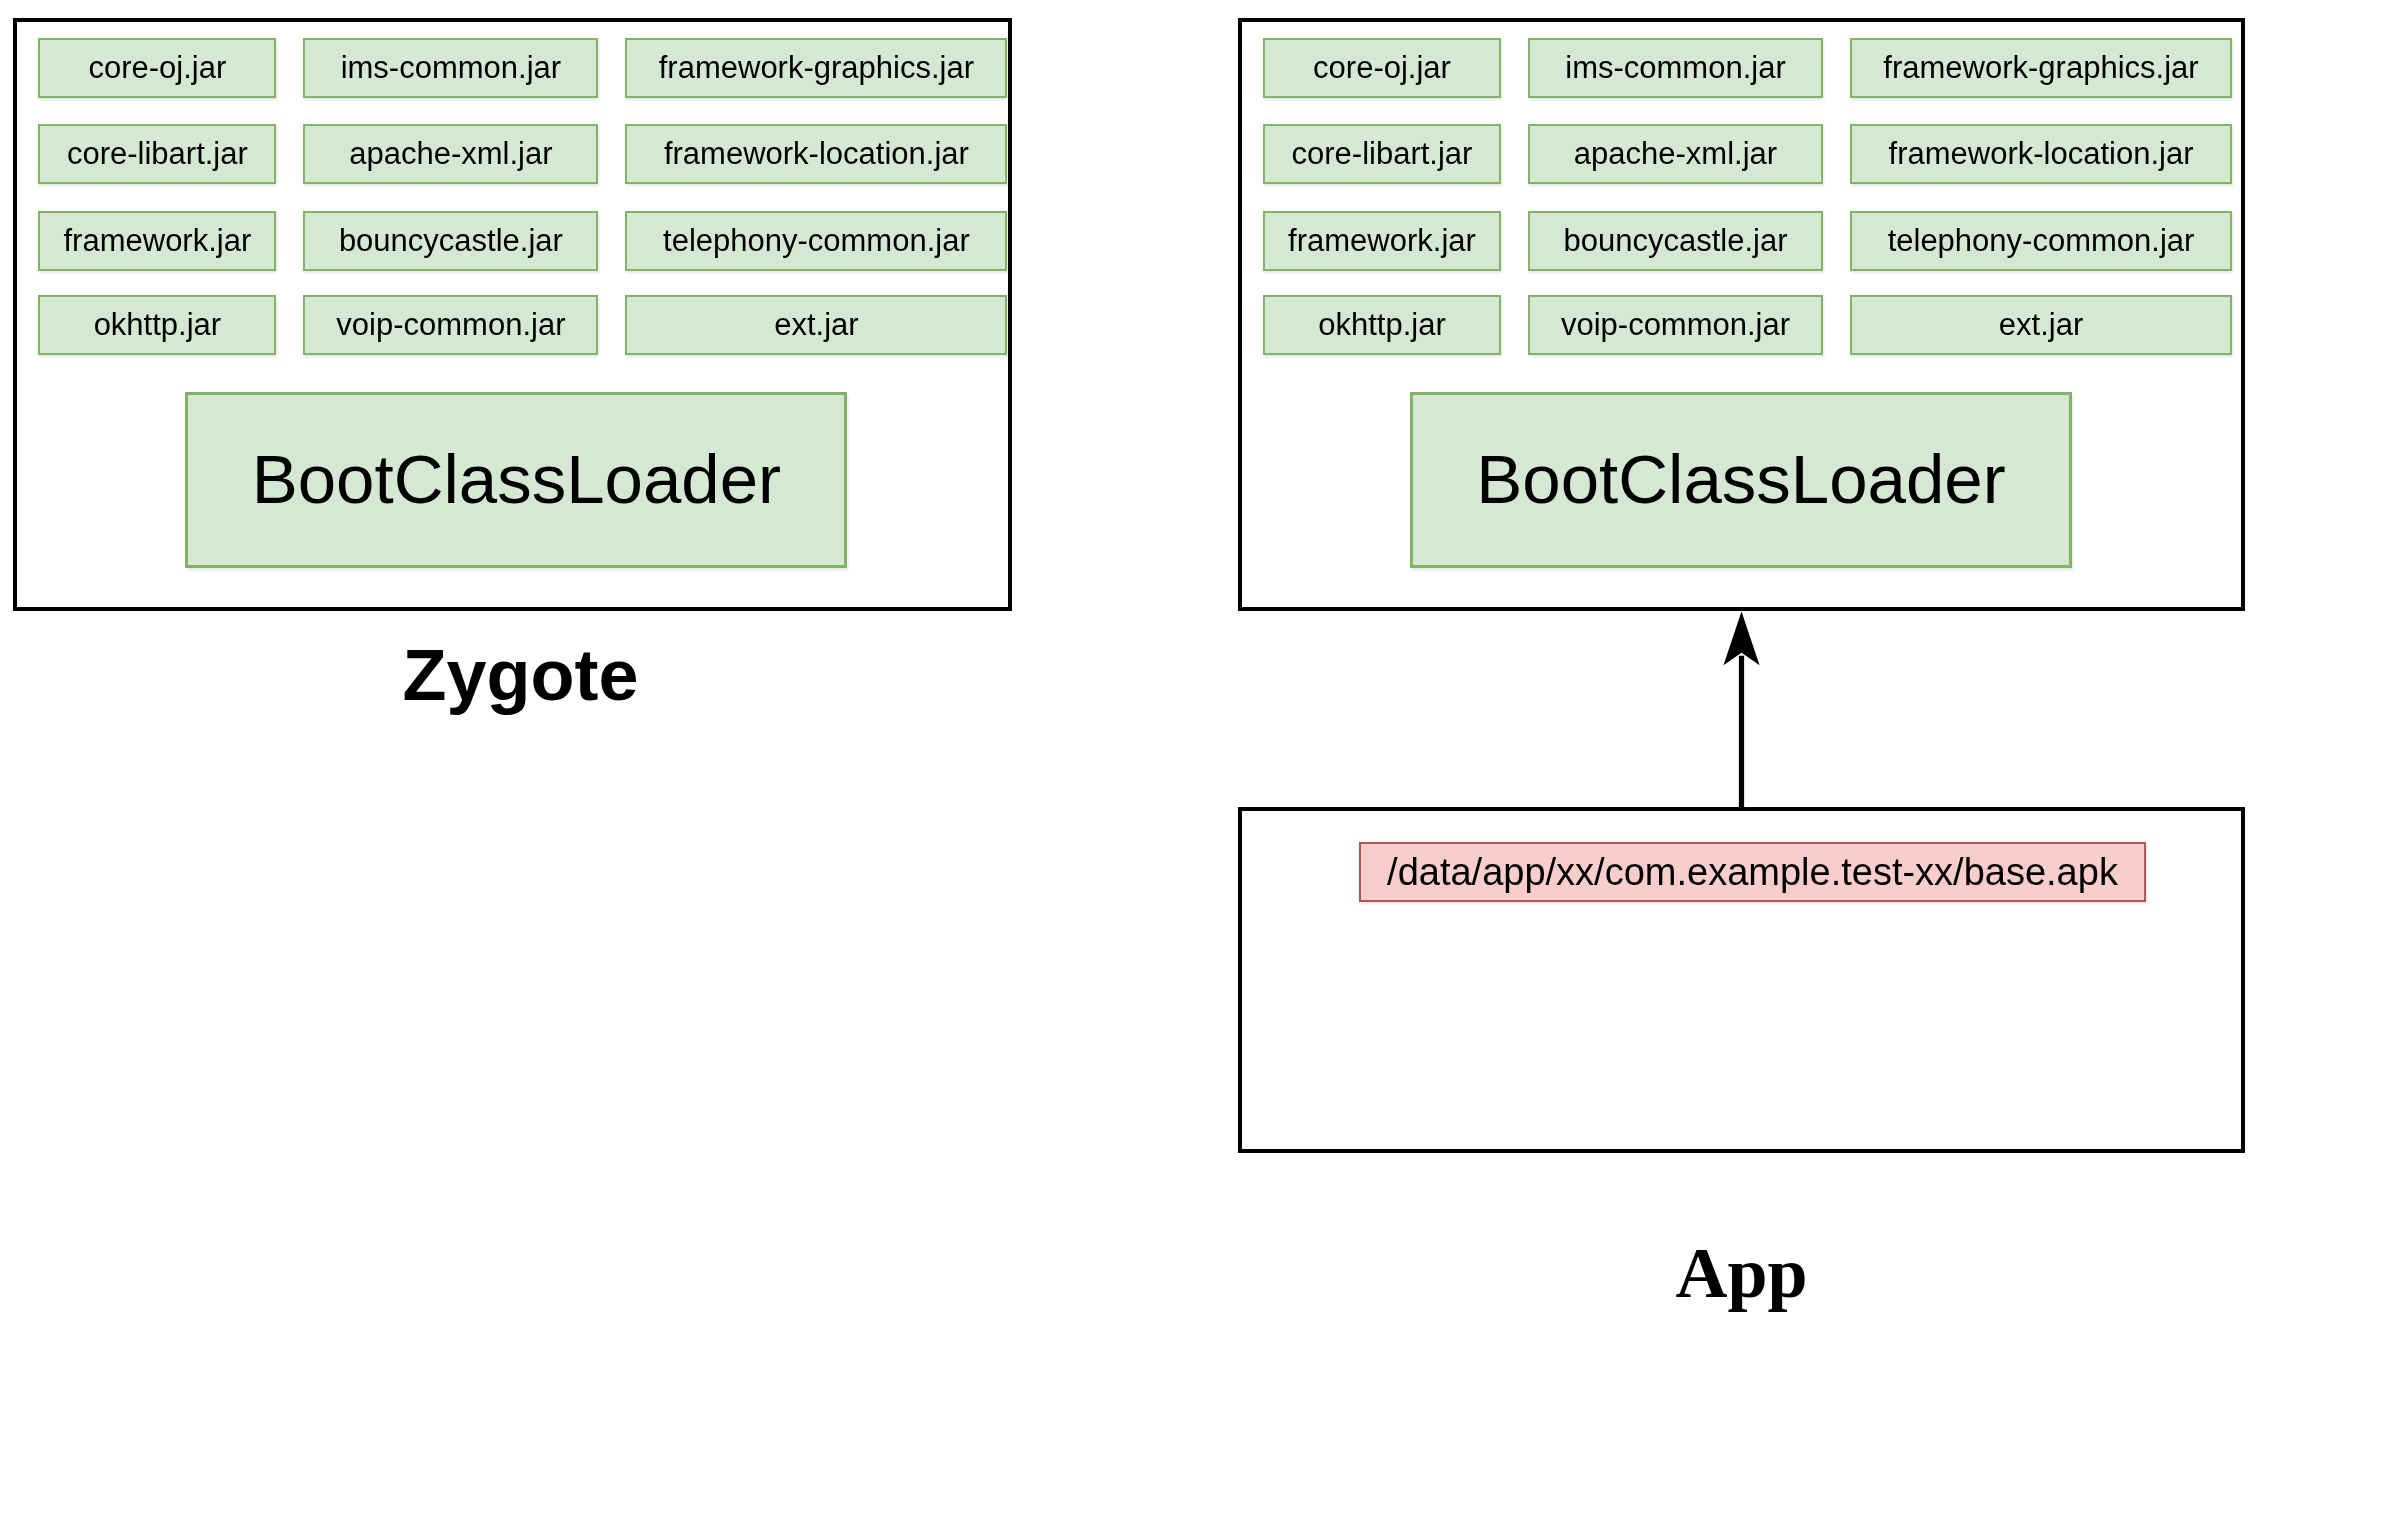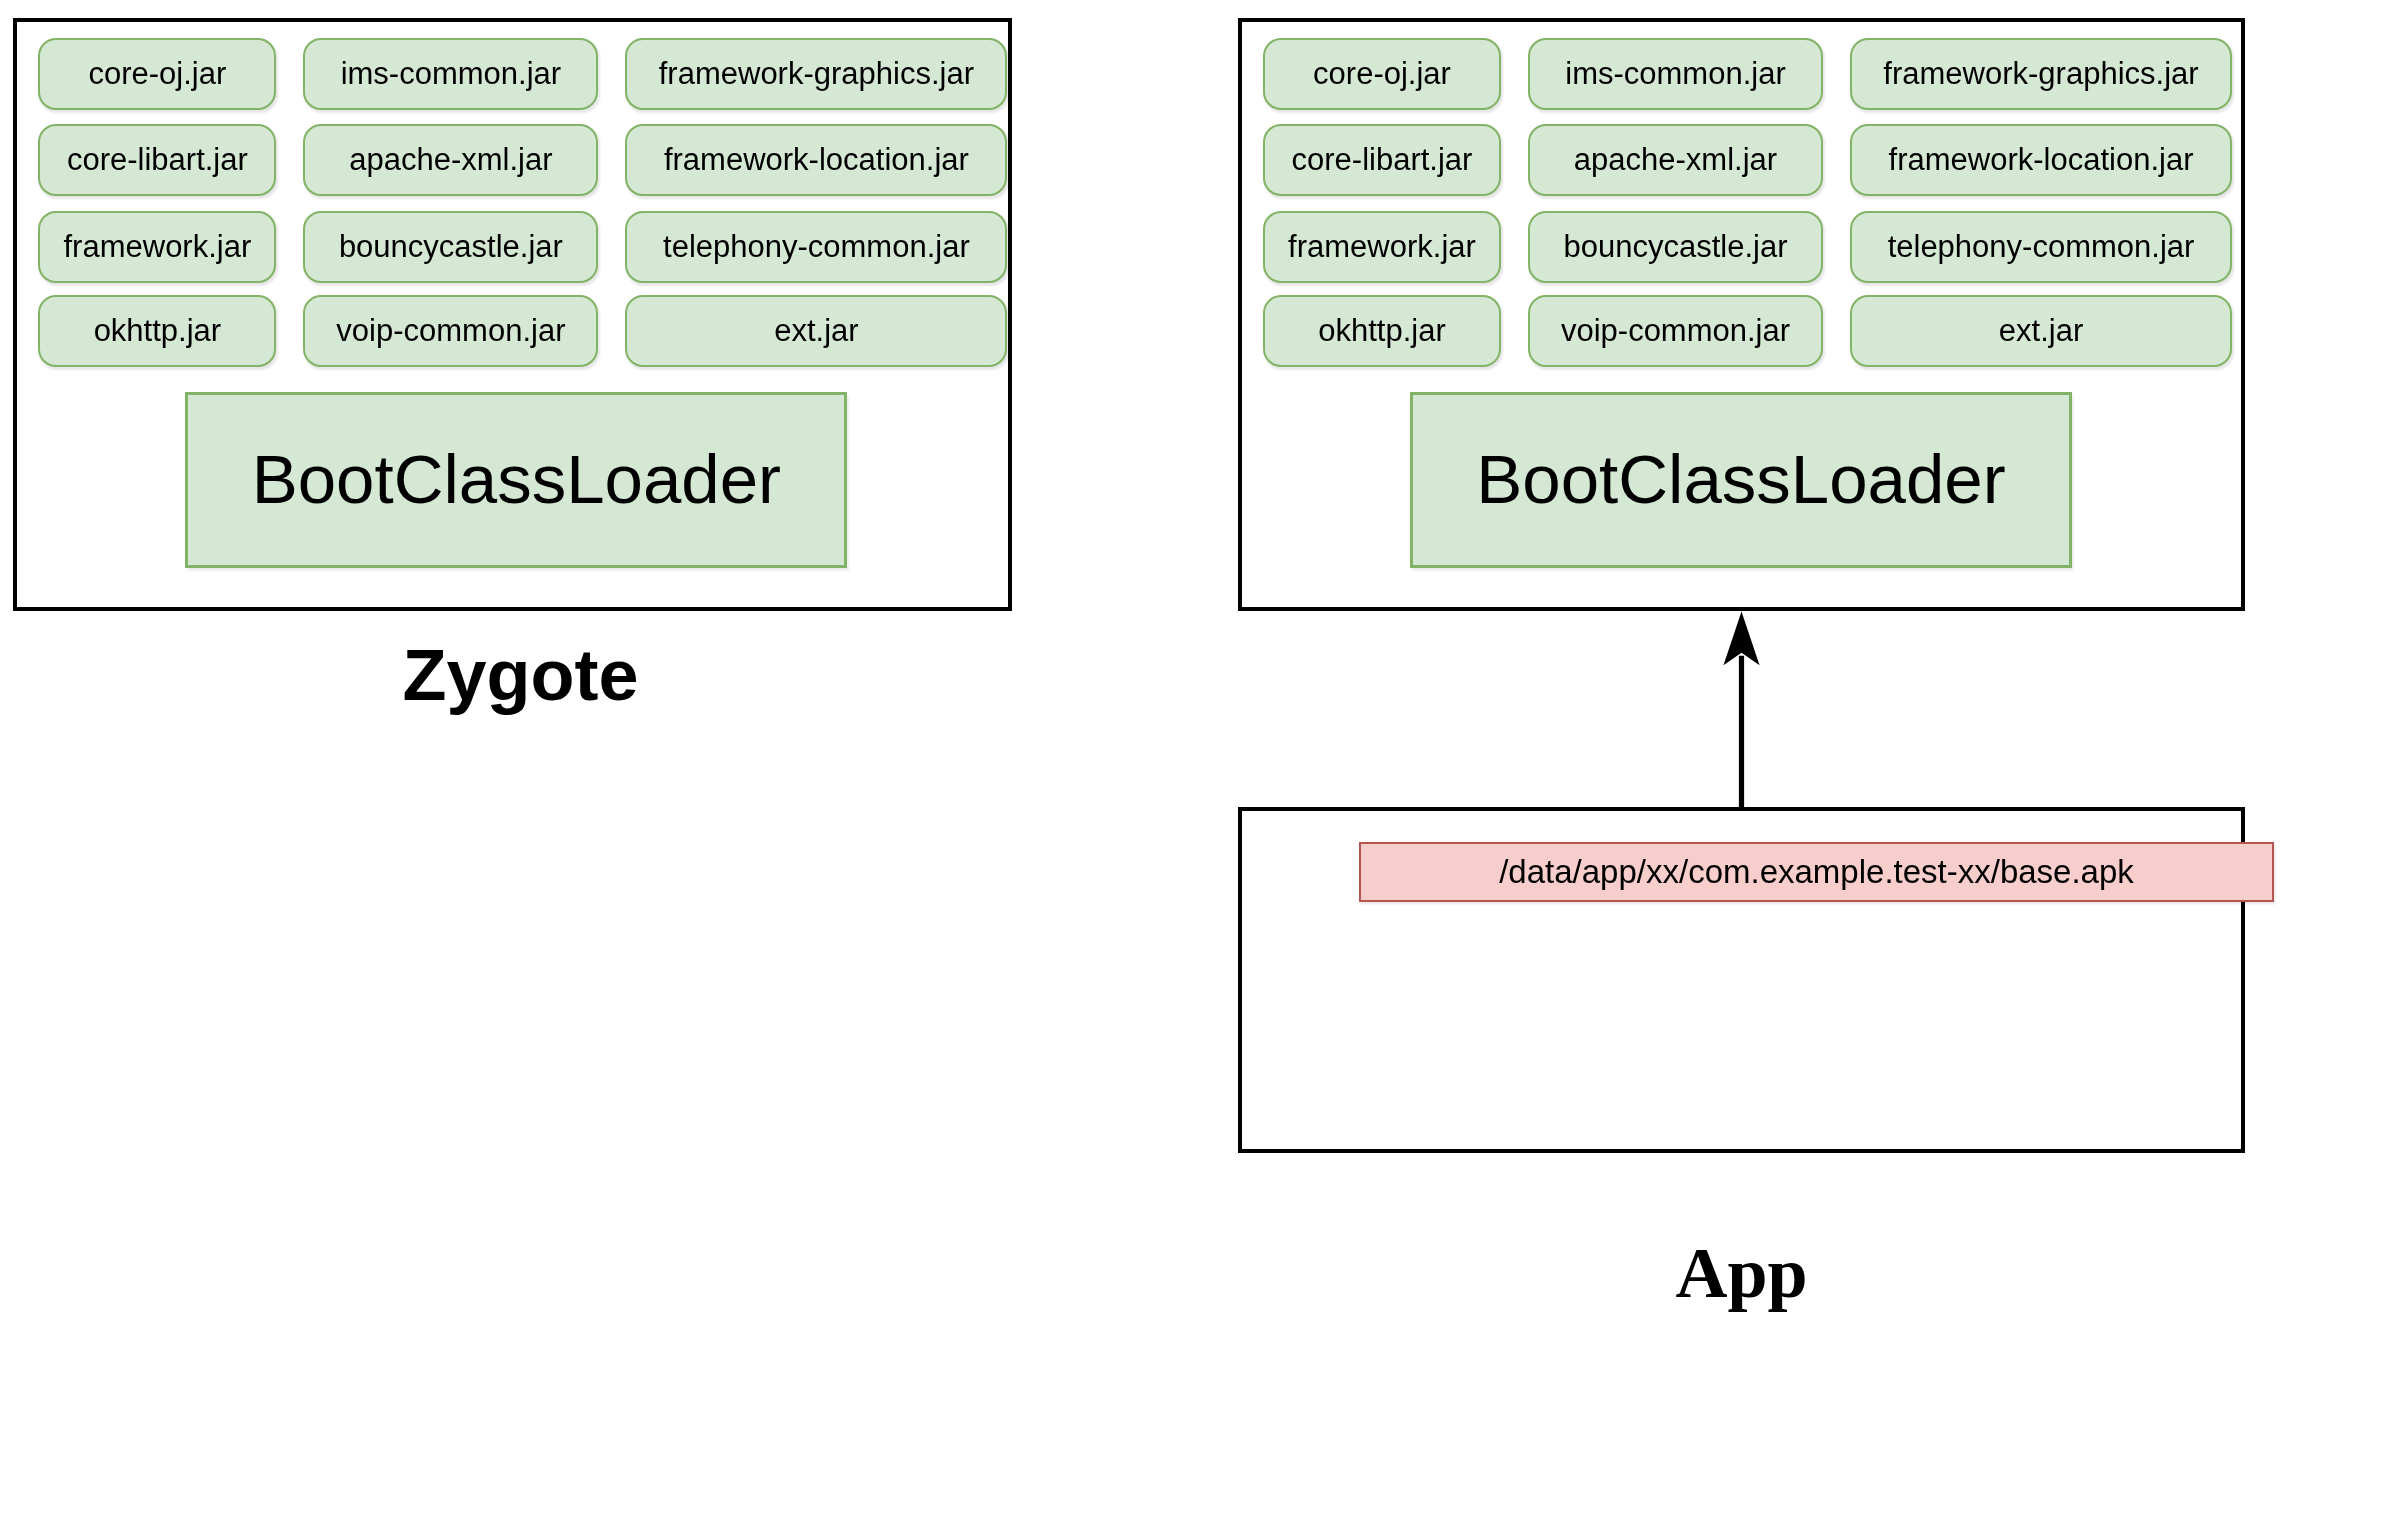--- a/index.html
+++ b/index.html
@@ -21,37 +21,37 @@
   .box{
     position:absolute;box-sizing:border-box;display:flex;
     align-items:center;justify-content:center;text-align:center;
     box-shadow:1.4px 2.4px 2.4px rgba(0,0,0,0.10);
     white-space:nowrap;
   }
   .green{background:#d5e8d4;border:2.9px solid #82b366;font-size:31px;}
   .pink{background:#f8cecc;border:2.9px solid #b85450;}
 
   
-  .jar{height:72px;border-radius:18px;}
+  .jar{height:60px;}
   .jr1{top:16px}.jr2{top:102px}.jr3{top:189px}.jr4{top:273px}
   .jc1{left:21px;width:238px}.jc2{left:286px;width:295px}.jc3{left:608px;width:382px}
 
   
   .loader{
     position:absolute;box-sizing:border-box;display:flex;
     align-items:center;justify-content:center;font-size:69px;
     box-shadow:1.9px 2.9px 2.9px rgba(0,0,0,0.10);white-space:nowrap;text-align:center;
   }
   .loader.green{border-width:3.8px;}
   .loader.pink{border-width:3.8px;}
   .bootloader{left:168px;top:370px;width:662px;height:176px;}
   #app-pathloader{left:171px;top:138px;width:662px;height:167px;font-size:69px;}
 
   
-  #apk-box{left:117px;top:31px;width:915px;height:60px;font-size:33px;}
+  #apk-box{left:117px;top:31px;width:787px;height:60px;font-size:38px;}
 
   
   .caption{
     position:absolute;text-align:center;font-weight:bold;font-size:72px;
     line-height:1.1;white-space:nowrap;
   }
   #caption-zygote{left:21px;width:999px;top:636px;}
   #caption-app{left:1238px;width:1007px;top:1234px;font-family:Liberation Serif, serif;}
 
   

